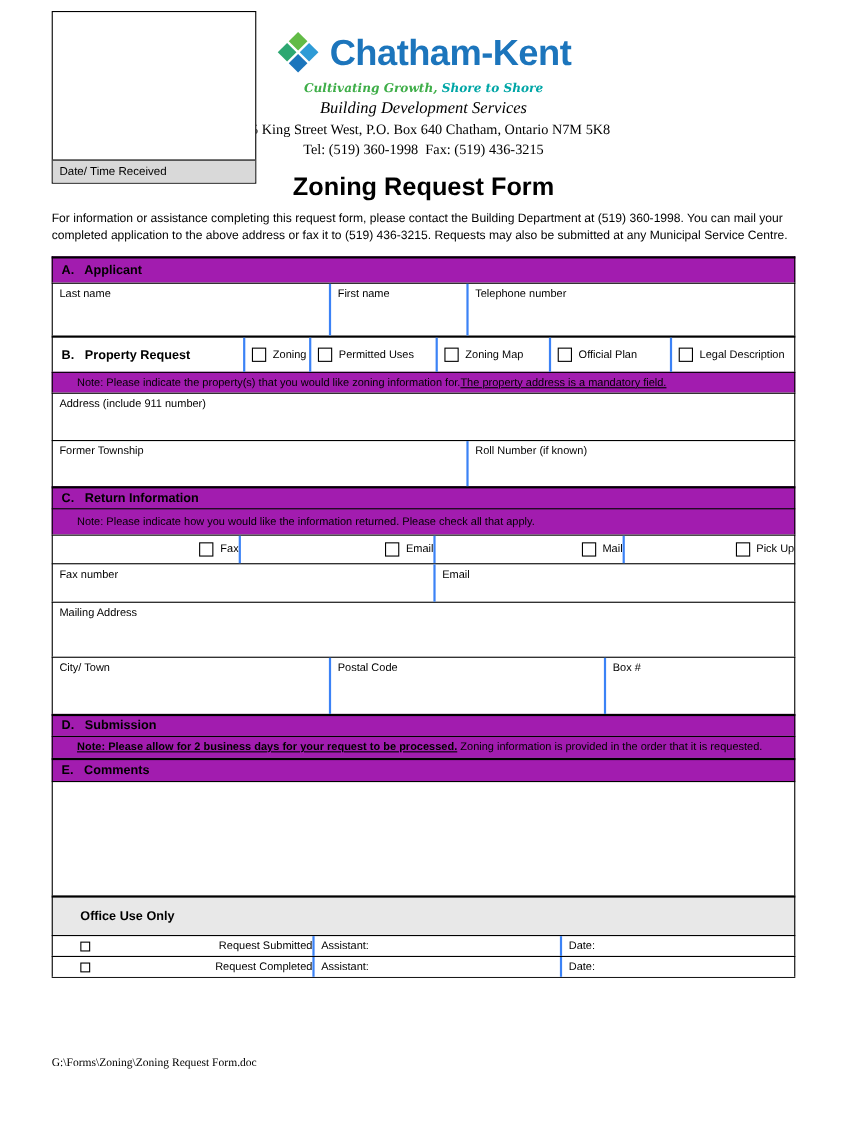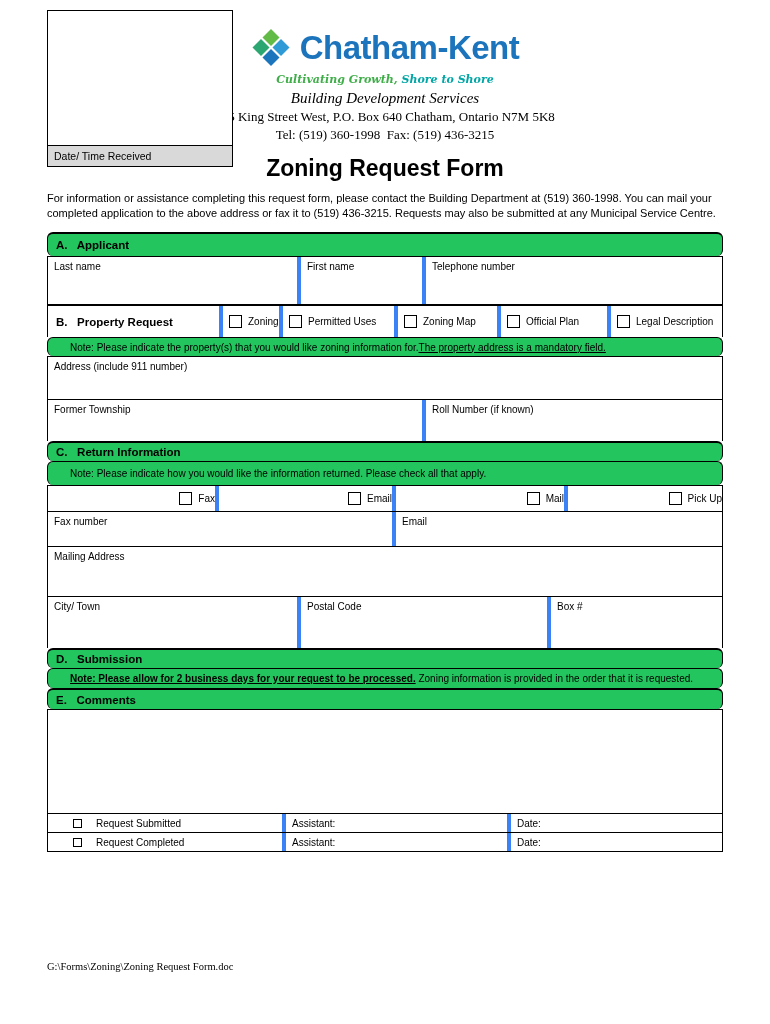--- a/index.html
+++ b/index.html
@@ -22,39 +22,39 @@
   .dept { font-family:"Liberation Serif", serif; font-style:italic; font-size:15px; margin-top:4px; }
   .addr-line, .phone-line { font-family:"Liberation Serif", serif; font-size:13px; margin-top:2px; white-space:pre-wrap; }
 
   .page-title { text-align:center; font-size:23px; font-weight:bold; margin-top:12px; }
   .intro { font-size:11px; line-height:1.32; margin-top:9px; }
 
   
   .ftable { margin-top:12px; border-bottom:1px solid #000; }
   .frow { display:flex; border-top:1px solid #000; border-left:1px solid #000; border-right:1px solid #000; background:#fff; }
   .frow.thick { border-top:2px solid #000; }
-  .fcell { border-right:4px solid #3b82f6; overflow:hidden; }
+  .fcell { border-right:2px solid #3b82f6; overflow:hidden; }
   .fcell:last-child { border-right:none; }
   .flex1 { flex:1; }
-  .gray { background:#22c55e;border-radius:6px; }
+  .gray { background:#a21caf; }
   .lgray { background:#e8e8e8; }
   .vcenter > .fcell { display:flex; align-items:center; }
   .pre { white-space:pre-wrap; }
 
   .sec-head { font-weight:bold; font-size:11.5px; padding:0 8px; }
   .flabel { display:block; font-size:10px; padding:4px 6px 0 6px; }
   .note { font-size:10px; padding-left:22px; }
   .ul { text-decoration:underline; }
   .bold { font-weight:bold; }
 
   .cb { display:inline-block; width:13px; height:13px; border:1.5px solid #000; background:#fff; flex:none; }
   .cb-small { display:inline-block; width:9px; height:9px; border:1px solid #000; background:#fff; flex:none; }
   .cbcell { gap:6px; padding-left:6px; font-size:10px; }
   .cbcell.indent { padding-left:26px;justify-content:flex-end; }
-  .ocell { font-size:10px; padding-left:6px; gap:14px; }
+  .ocell { font-size:10px; padding-left:6px; gap:20px;justify-content:space-between; }
   .ocell.olabel { padding-left:25px; }
 
   
   .h24{height:24px}.h48{height:48px}.h33{height:33px}.h19{height:19px}.h43{height:43px}
   .h42{height:42px}.h20{height:20px}.h18{height:24px}.h26{height:26px}.h35{height:35px}
   .h50{height:50px}.h52{height:52px}.h21{height:21px}.h104{height:104px}.h36{height:36px}
 
   
   .wA1{width:253px}.wA2{width:125px}
   .wB0{width:175px}.wB1{width:60px}.wB2{width:115px}.wB3{width:103px}.wB4{width:110px}
@@ -214,20 +214,23 @@
       </div>
     </div>
 
     <div class="frow thick vcenter h21 gray">
       <div class="fcell flex1 sec-head pre">E.   Comments</div>
     </div>
     <div class="frow h104">
       <div class="fcell flex1"></div>
     </div>
 
+    <div class="frow thick vcenter h36 lgray">
+      <div class="fcell flex1 sec-head" style="padding-left:25px;">Office Use Only</div>
+    </div>
     <div class="frow vcenter h19">
       <div class="fcell wO1 ocell olabel">
         <span class="cb-small"></span>
         <span>Request Submitted</span>
       </div>
       <div class="fcell wO2 ocell">
         <span>Assistant:</span>
       </div>
       <div class="fcell flex1 ocell">
         <span>Date:</span>

